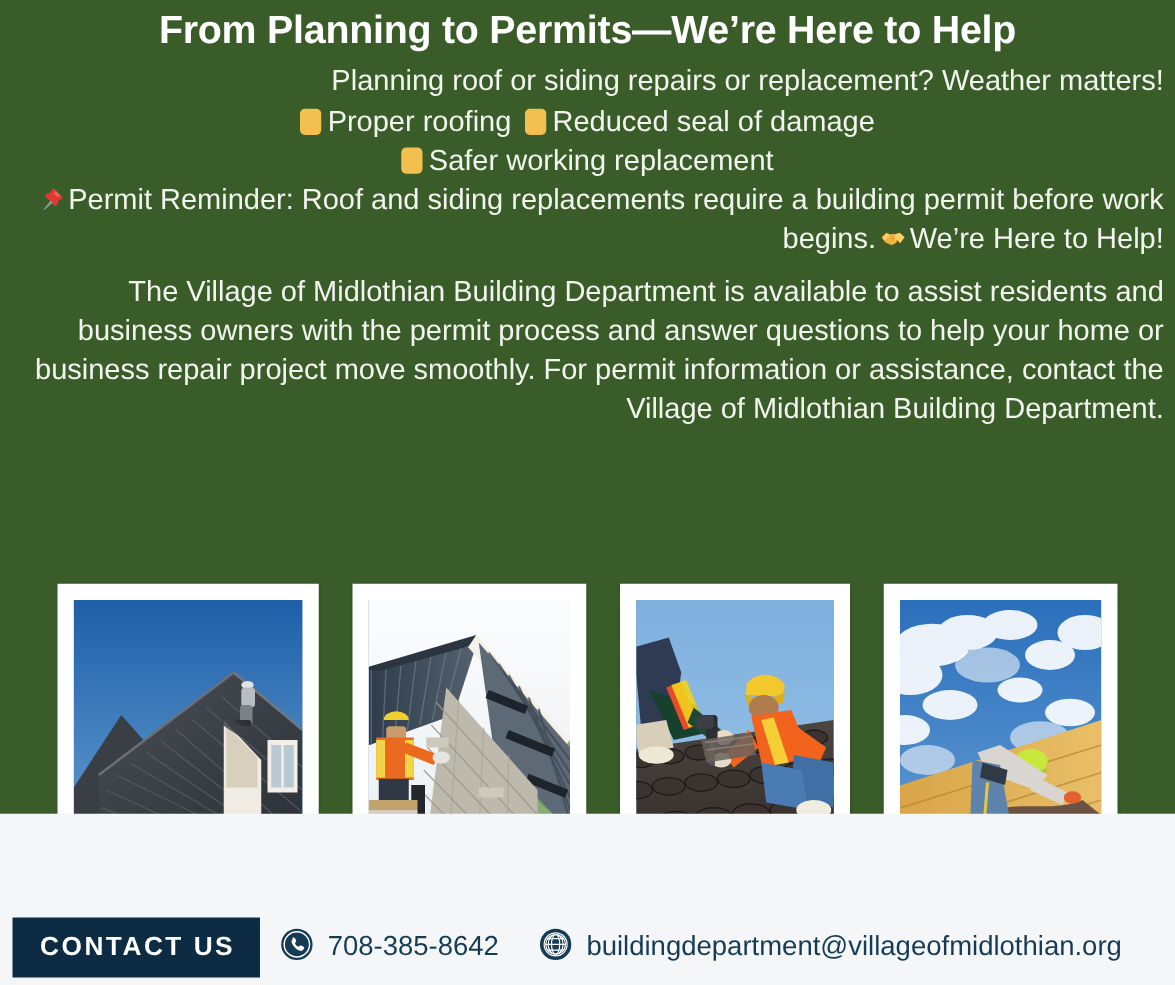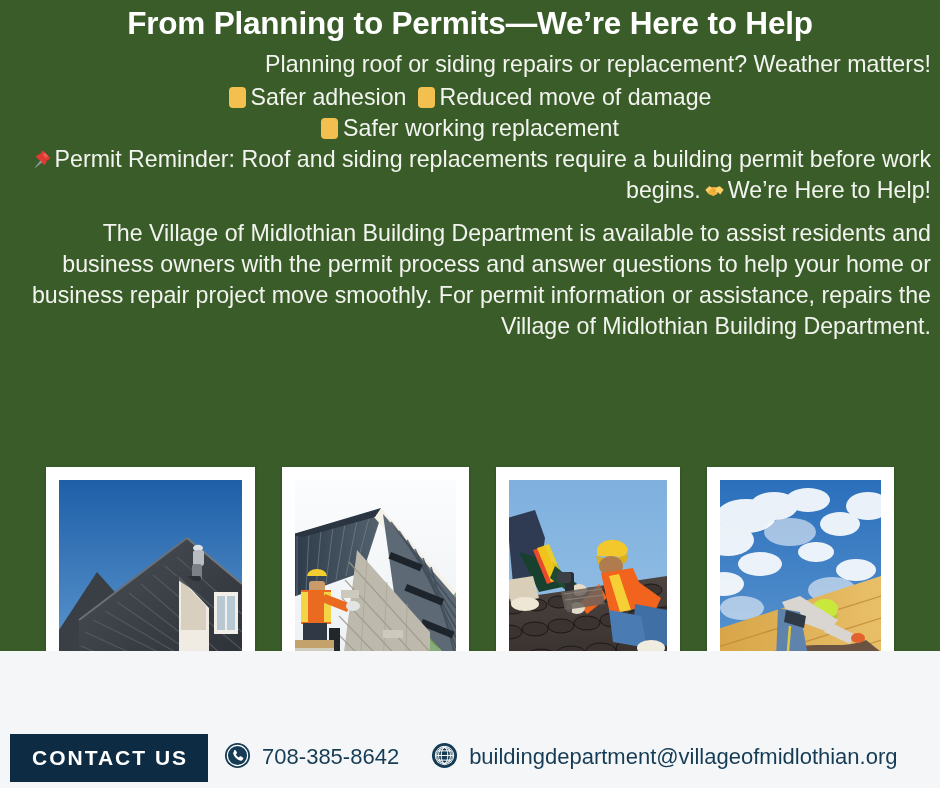--- a/index.html
+++ b/index.html
@@ -140,21 +140,21 @@
   <div class="green-panel">
 
     <h1 class="headline">From Planning to Permits—We’re Here to Help</h1>
 
     <div class="body-block">
       <p class="lede">Planning roof or siding repairs or replacement? Weather matters!</p>
     </div>
 
     <div class="bullets-row">
       <div>
-        <span class="sq"></span><span>Safer adhesion</span><span class="gap"></span><span class="sq"></span><span>Reduced move of damage</span>
+        <span class="sq"></span><span>Proper roofing</span><span class="gap"></span><span class="sq"></span><span>Reduced seal of damage</span>
       </div>
       <div>
         <span class="sq"></span><span>Safer working replacement</span>
       </div>
     </div>
 
     <div class="body-block" style="margin-top:0;">
       <p>
         <span class="pin">
           <svg viewBox="0 0 24 24" width="22" height="22" aria-hidden="true">
@@ -167,21 +167,21 @@
             <path d="M1.5 11.2 5.8 7l3.6 1.4 3.1-.3 4.3 3.2-1.9 4.9-4.3 2.2-5.6-2.3-3.5-4.9z" fill="#f0b23e"></path>
             <path d="M22.5 11.2 18.2 7l-3.2 1.1-2.4 1 1.2 1.6-2.3 1.4 1.7 2.2 2.2-.9 3.1 3.3 4-5.5z" fill="#ffce63"></path>
             <path d="M6.2 7.5 2 11.6l2.2 2.5 4.6-4.3-2.6-2.3z" fill="#ffce63"></path>
             <path d="M12.3 10.5 9.6 12.2l1.4 1.9 2.9-1.6-1.6-2z" fill="#e2a133"></path>
           </svg>
         </span><span>We’re Here to Help!</span>
       </p>
     </div>
 
     <div class="body-block para-dept">
-      <p>The Village of Midlothian Building Department is available to assist residents and business owners with the permit process and answer questions to help your home or business repair project move smoothly. For permit information or assistance, repairs the Village of Midlothian Building Department.</p>
+      <p>The Village of Midlothian Building Department is available to assist residents and business owners with the permit process and answer questions to help your home or business repair project move smoothly. For permit information or assistance, contact the Village of Midlothian Building Department.</p>
     </div>
   </div>
 
   <div class="photo-strip">
 
     <div class="photo-card c1">
       <span class="frame">
         <svg width="183" height="227" viewBox="0 0 183 227">
           <defs>
             <linearGradient id="sky1" x1="0" y1="0" x2="0" y2="1">

